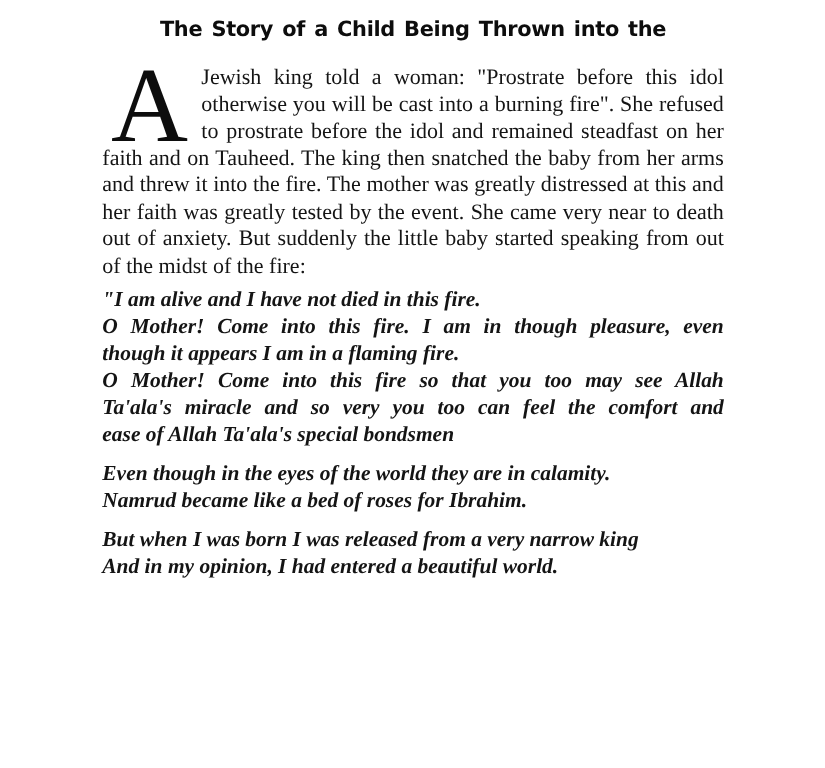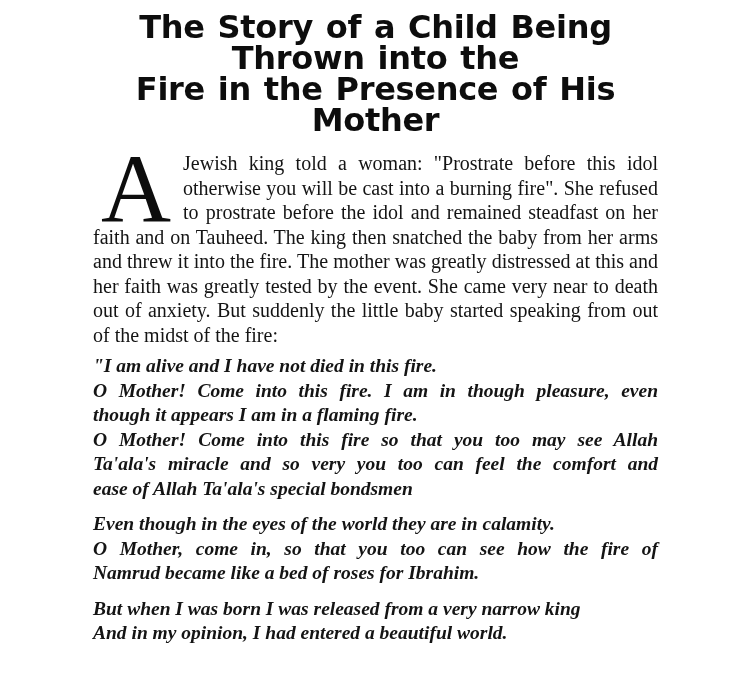--- a/index.html
+++ b/index.html
@@ -17,21 +17,21 @@
     box-sizing: border-box;
     width: 750px;
     height: 698px;
     padding: 12px 92px 0 93px;
     background: #ffffff;
   }
   .title {
     margin: 0 0 15px 0;
     font-family: "DejaVu Sans", sans-serif;
     font-weight: bold;
-    font-size: 32px;
+    font-size: 19px;
     line-height: 31px;
     letter-spacing: -0.3px;
     word-spacing: 2px;
     text-align: center;
     color: #0d0d0d;
   }
   .body-text {
     font-family: "Liberation Serif", serif;
     font-size: 20px;
     line-height: 24.5px;
@@ -68,39 +68,37 @@
     text-align-last: justify;
   }
 </style>
 </head>
 <body>
 
 <div class="page">
 
   <h1 class="title">
     <div>The Story of a Child Being Thrown into the</div>
-    <div>Fire in the Presence of His Mother</div>
   </h1>
 
   <p class="intro body-text">
     <span class="dropcap">A</span><span>Jewish king told a woman: "Prostrate before this idol otherwise you will be cast into a burning fire". She refused to prostrate before the idol and remained steadfast on her faith and on Tauheed. The king then snatched the baby from her arms and threw it into the fire. The mother was greatly distressed at this and her faith was greatly tested by the event. She came very near to death out of anxiety. But suddenly the little baby started speaking from out of the midst of the fire:</span>
   </p>
 
   <div id="quote-section">
       <div class="quote-block">
         <p class="verse-line">"I am alive and I have not died in this fire.</p>
         <p class="verse-line stretch">O Mother! Come into this fire. I am in though pleasure, even</p>
         <p class="verse-line">though it appears I am in a flaming fire.</p>
         <p class="verse-line stretch">O Mother! Come into this fire so that you too may see Allah</p>
         <p class="verse-line stretch">Ta'ala's miracle and so very you too can feel the comfort and</p>
         <p class="verse-line">ease of Allah Ta'ala's special bondsmen</p>
       </div>
       <div class="quote-block">
         <p class="verse-line">Even though in the eyes of the world they are in calamity.</p>
-        <p class="verse-line stretch">O Mother, come in, so that you too can see how the fire of</p>
         <p class="verse-line">Namrud became like a bed of roses for Ibrahim.</p>
       </div>
       <div class="quote-block">
         <p class="verse-line">But when I was born I was released from a very narrow king</p>
         <p class="verse-line">And in my opinion, I had entered a beautiful world.</p>
       </div>
     </div>
 
 </div>
 

